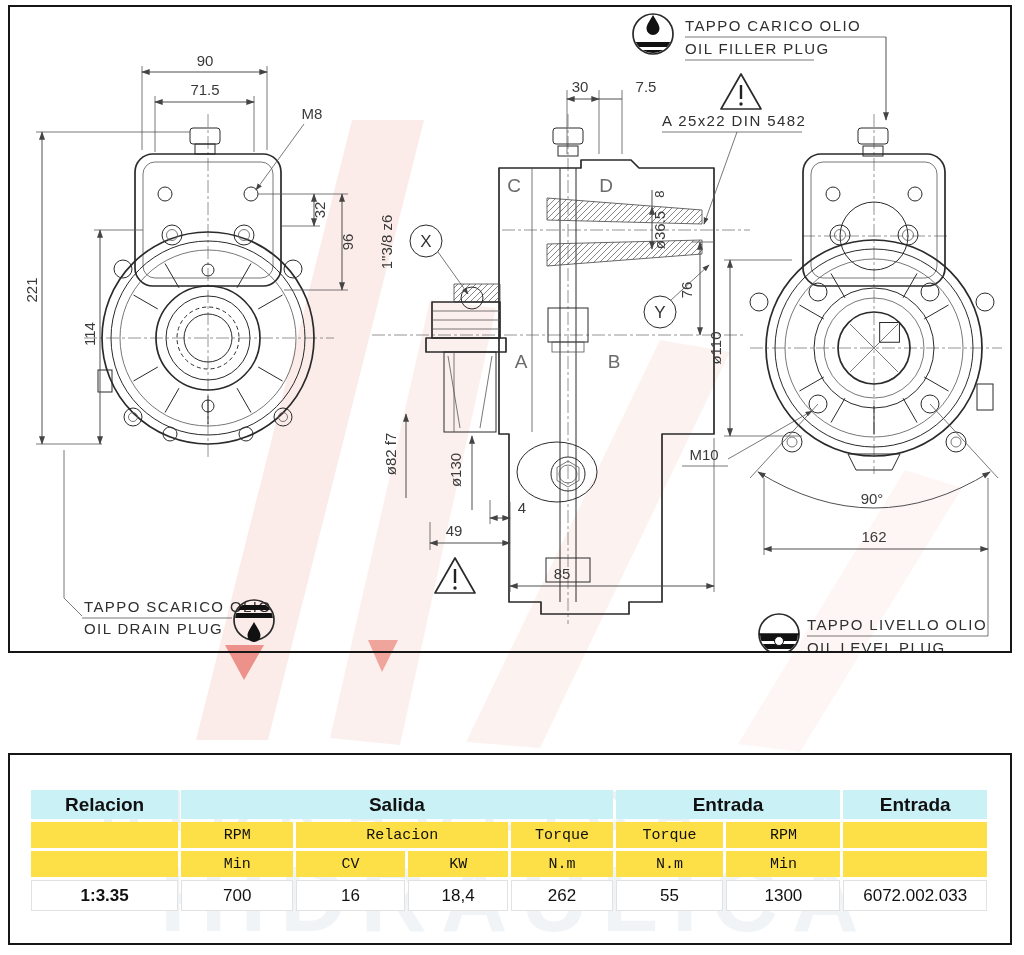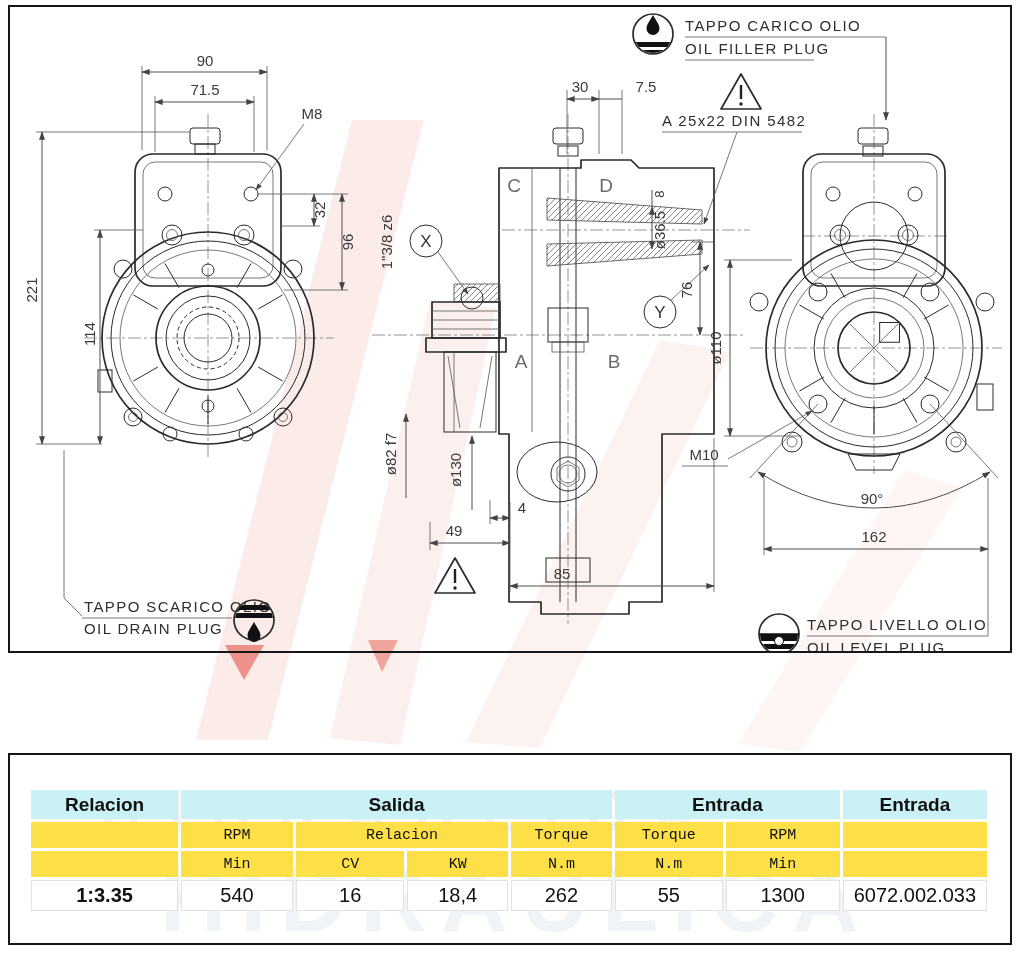--- a/index.html
+++ b/index.html
@@ -12,21 +12,21 @@
           border:2px solid #161616;z-index:1;background:#ffffff;overflow:hidden;}
   .wmtext{position:absolute;left:90px;top:22px;font-size:58px;font-weight:bold;
           letter-spacing:26px;color:#8fb0bc;opacity:.16;white-space:nowrap;z-index:0;}
   .wmtext2{position:absolute;left:150px;top:92px;font-size:92px;font-weight:bold;
           letter-spacing:14px;color:#8fa8c0;opacity:.12;white-space:nowrap;z-index:0;}
   table.spec{position:absolute;left:18px;top:32px;width:962px;z-index:1;
              border-collapse:separate;border-spacing:3px 3px;}
   table.spec th,table.spec td{text-align:center;padding:1px 0;color:#111;}
   tr.hdr th{background:#c9f1f6;font-weight:bold;font-size:19px;height:27px;}
   tr.sub td{background:#fde047;font-size:15px;height:24px;font-family:Liberation Mono, monospace;}
-  tr.dat td{background:#ffffff;border:1px solid #e2e2e2;font-size:20px;height:27px;}
+  tr.dat td{background:#ffffff;border:1px solid #e2e2e2;font-size:17px;height:27px;}
   tr.dat td.b{font-weight:bold;}
   
   .ol{stroke:#2a2a2a;stroke-width:1.7;fill:none;stroke-linejoin:round;}
   .o2{stroke:#2a2a2a;stroke-width:1;fill:none;}
   .tn{stroke:#555;stroke-width:.8;fill:none;}
   .dm{stroke:#474747;stroke-width:.95;fill:none;}
   .cl{stroke:#7a7a7a;stroke-width:.8;fill:none;stroke-dasharray:13 3 3 3;}
   .ht{fill:url(#hat);stroke:#444;stroke-width:.8;}
   text.dt{font-size:15px;fill:#3a3a3a;text-anchor:middle;font-family:"Liberation Sans",sans-serif;}
   text.sm{font-size:13px;fill:#3a3a3a;text-anchor:middle;font-family:"Liberation Sans",sans-serif;}
@@ -385,21 +385,21 @@
         <td>Min</td>
         <td>CV</td>
         <td>KW</td>
         <td>N.m</td>
         <td>N.m</td>
         <td>Min</td>
         <td></td>
       </tr>
       <tr class="dat">
         <td class="b">1:3.35</td>
-        <td>540</td>
+        <td>700</td>
         <td>16</td>
         <td>18,4</td>
         <td>262</td>
         <td>55</td>
         <td>1300</td>
         <td>6072.002.033</td>
       </tr>
     </tbody>
       </table>
   </div>

